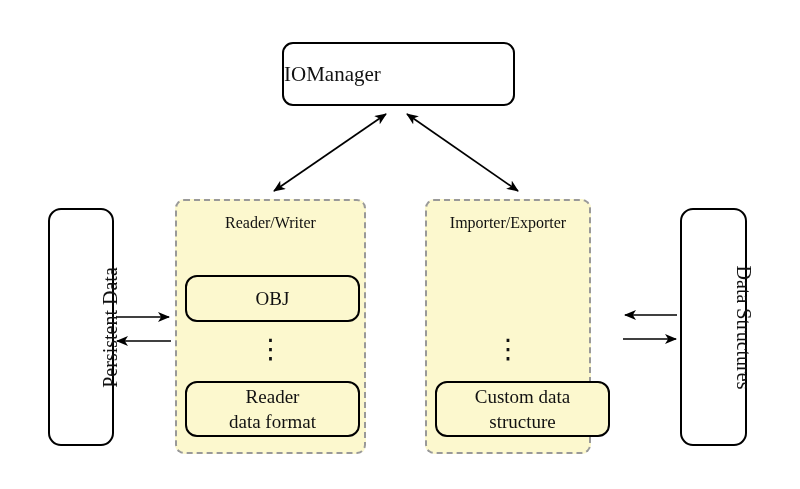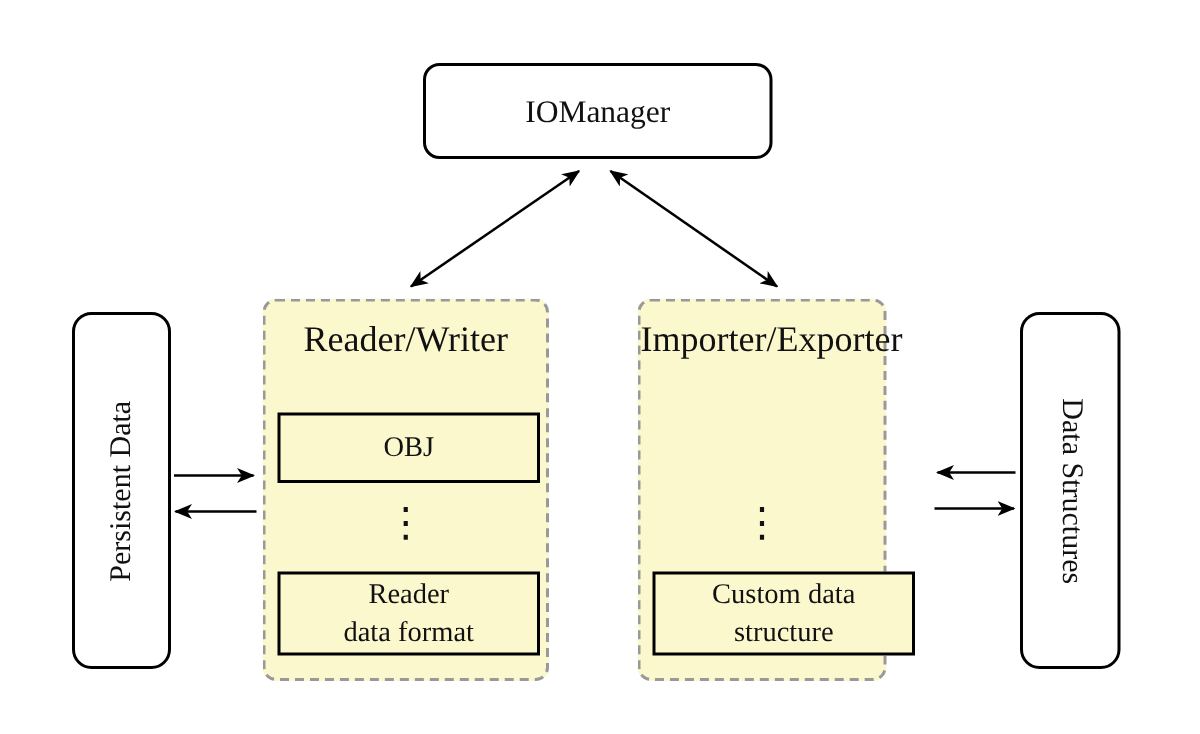--- a/index.html
+++ b/index.html
@@ -13,21 +13,21 @@
     overflow:hidden;
   }
   .arrows{position:absolute;left:0;top:0;width:800px;height:489px;}
   .arrows line{stroke:#000;stroke-width:1.7;}
 
   .node{
     position:absolute;
     background:#ffffff;
     border:2.4px solid #000;
     border-radius:11px;
-    display:flex;align-items:center;justify-content:center;
+    display:flex;align-items:center;
   }
   .io-node{left:282px;top:42px;width:233px;height:64px;font-size:21px;}
 
   .v-node{border-radius:13px;}
   .v-left{left:48px;top:208px;width:66px;height:238px;}
   .v-right{left:680px;top:208px;width:67px;height:238px;}
   .v-text{white-space:nowrap;font-size:20px;display:inline-block;}
   .rot-ccw{transform:rotate(-90deg);}
   .rot-cw{transform:rotate(90deg);}
 
@@ -35,28 +35,28 @@
     position:absolute;
     top:199px;height:255px;
     background:#FCF8CE;
     border:2px dashed #999999;
     border-radius:9px;
   }
   .group-left{left:175px;width:191px;}
   .group-right{left:425px;width:166px;}
   .group-title{
     position:absolute;left:0;top:13px;width:100%;
-    text-align:center;font-size:24px;
+    text-align:center;font-size:16px;
   }
   .item{
     position:absolute;
     left:8px;width:175px;
     background:#FCF8CE;
     border:2.4px solid #000;
-    border-radius:0;
+    border-radius:12px;
     display:flex;flex-direction:column;align-items:center;justify-content:center;
     font-size:19px;line-height:25px;text-align:center;
   }
   .item-top{top:74px;height:47px;}
   .item-bottom{top:180px;height:56px;}
   .dots{
     position:absolute;left:0;top:128px;width:100%;
     text-align:center;
     font-family:"DejaVu Sans",sans-serif;
     font-size:27px;line-height:40px;color:#111;

